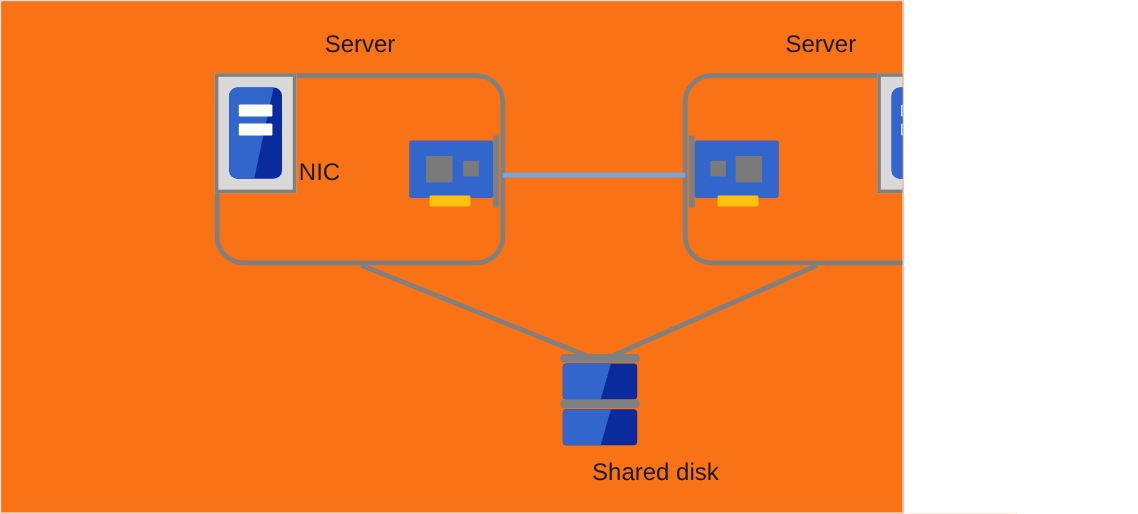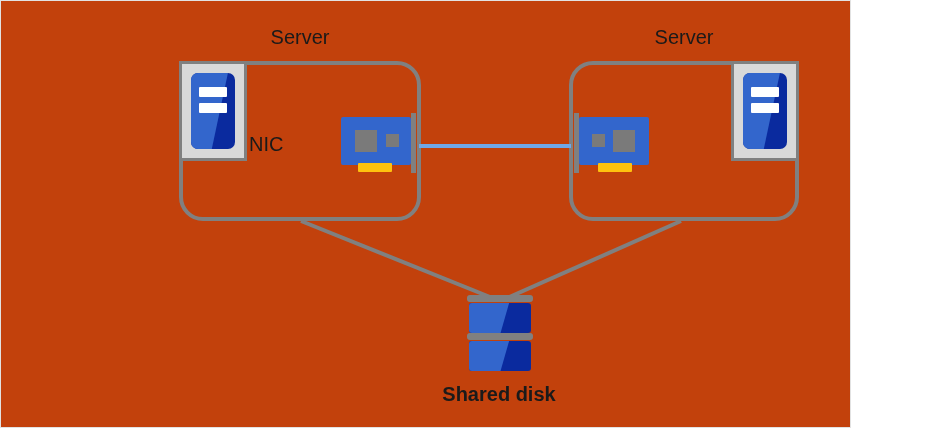--- a/index.html
+++ b/index.html
@@ -2,23 +2,23 @@
 <html><head>
 <meta charset="utf-8">
 <style>
   html, body {
     margin: 0;
     padding: 0;
     background: #ffffff;
   }
   #canvas {
     position: relative;
-    width: 851px;
+    width: 753px;
     height: 428px;
-    background: #c2410c;
+    background: #f97316;
     border: 1px solid #e2e2e2;
     box-sizing: border-box;
     overflow: hidden;
     font-family: "Liberation Sans", sans-serif;
   }
   .layer-svg {
     position: absolute;
     left: 0;
     top: 0;
     width: 948px;
@@ -28,21 +28,21 @@
     position: absolute;
     color: #1a1a1a;
     font-family: "Liberation Sans", sans-serif;
     font-size: 20px;
     line-height: 24px;
     white-space: nowrap;
   }
   #label-server-left { left: 178px; top: 24px; width: 242px; text-align: center; }
   #label-server-right { left: 568px; top: 24px; width: 230px; text-align: center; }
   #label-nic        { left: 248px; top: 131px; width: 78px; }
-  #label-shared-disk{ left: 398px; top: 381px; width: 200px; text-align: center; font-weight: bold; }
+  #label-shared-disk{ left: 398px; top: 381px; width: 200px; text-align: right; }
 
   
   .server-icon {
     position: absolute;
     width: 68px;
     height: 100px;
     background: #d9d9d9;
     border: 3px solid #808080;
     box-sizing: border-box;
   }

